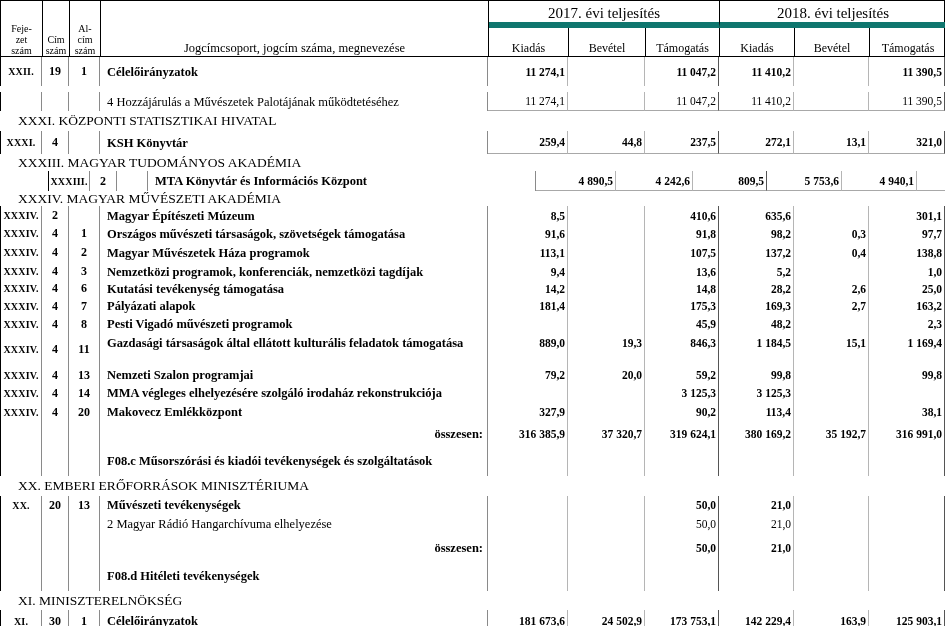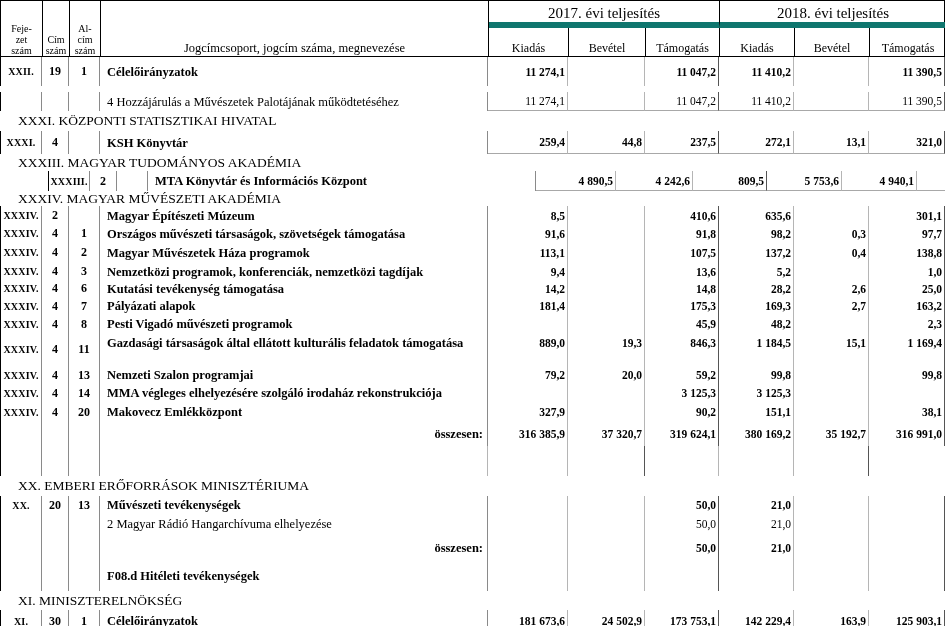--- a/index.html
+++ b/index.html
@@ -244,40 +244,41 @@
         <div class="num n6"></div>
       </div>
       <div class="grid row main" style="height: 20px;">
         <div class="lc fej">XXXIV.</div>
         <div class="lc cim">4</div>
         <div class="lc alc">20</div>
         <div class="nm">Makovecz Emlékközpont</div>
         <div class="num n1">327,9</div>
         <div class="num n2"></div>
         <div class="num n3">90,2</div>
-        <div class="num n4">151,1</div>
+        <div class="num n4">113,4</div>
         <div class="num n5"></div>
         <div class="num n6">38,1</div>
       </div>
       <div class="grid row total" style="height: 24px;">
         <div class="lc fej"></div>
         <div class="lc cim"></div>
         <div class="lc alc"></div>
         <div class="nm">összesen:</div>
         <div class="num n1">316 385,9</div>
         <div class="num n2">37 320,7</div>
         <div class="num n3">319 624,1</div>
         <div class="num n4">380 169,2</div>
         <div class="num n5">35 192,7</div>
         <div class="num n6">316 991,0</div>
       </div>
       <div class="grid row note" style="height: 30px;">
         <div class="lc fej"></div>
         <div class="lc cim"></div>
         <div class="lc alc"></div>
+        <div class="nm">F08.c Műsorszórási és kiadói tevékenységek és szolgáltatások</div>
         <div class="num n1"></div>
         <div class="num n2"></div>
         <div class="num n3"></div>
         <div class="num n4"></div>
         <div class="num n5"></div>
         <div class="num n6"></div>
       </div>
       <div class="grid row section" style="height: 20px;">
         <div class="sec">XX. EMBERI ERŐFORRÁSOK MINISZTÉRIUMA</div>
       </div>

